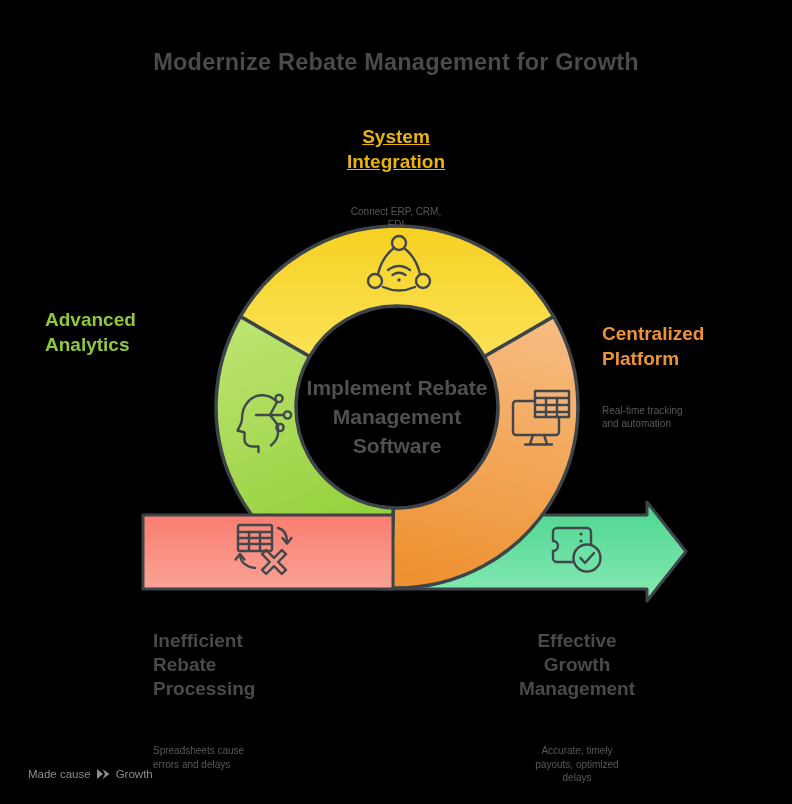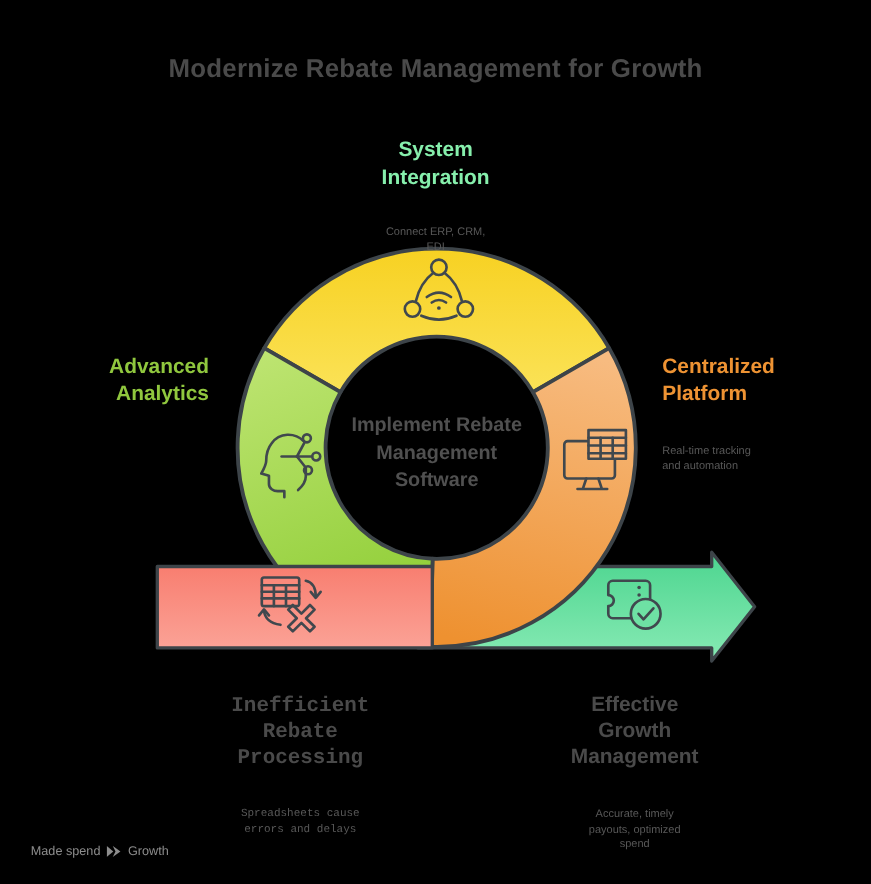--- a/index.html
+++ b/index.html
@@ -10,35 +10,35 @@
   .stage *{box-sizing:border-box;}
   svg.diagram{position:absolute;left:0;top:0;}
   .txt{position:absolute;white-space:pre-line;}
   .title{
     top:49px;left:0;width:792px;text-align:center;
     font-size:23.5px;font-weight:700;color:#4a4a4a;letter-spacing:.2px;
   }
   .heading{font-size:19px;line-height:1.32;font-weight:700;white-space:pre-line;}
   .desc{margin-top:13px;font-size:10px;line-height:1.33;font-weight:400;color:#585858;white-space:pre-line;}
   .sec-top{top:106px;left:0;width:792px;text-align:center;}
-  .sec-top .heading{color:#86efac;}
-  .sec-left{top:303px;left:0;width:190px;text-align:right;}
+  .sec-top .heading{color:#eab308;text-decoration:underline;}
+  .sec-left{top:289px;left:0;width:190px;text-align:left;padding-left:45px;}
   .sec-left .heading{color:#90c73e;}
   .sec-left .desc{margin-top:15px;}
   .sec-right{top:303px;left:602px;width:192px;text-align:left;}
   .sec-right .heading{color:#ee9333;}
   .sec-right .desc{margin-top:15px;}
   .center-label{
     top:374px;left:297px;width:200px;text-align:center;
-    font-size:18px;line-height:1.38;font-weight:700;color:#505050;
+    font-size:21px;line-height:1.38;font-weight:700;color:#505050;
   }
-  .sec-bl{top:611px;left:153px;width:240px;text-align:center;font-family:Liberation Mono, monospace;}
+  .sec-bl{top:611px;left:153px;width:240px;text-align:left;}
   .sec-br{top:611px;left:457px;width:240px;text-align:center;}
   .sec-bl .heading,.sec-br .heading{color:#4a4a4a;line-height:1.27;}
-  .sec-bl .desc,.sec-br .desc{margin-top:15px;}
+  .sec-bl .desc,.sec-br .desc{margin-top:25px;}
   .footer{
     position:absolute;left:28px;top:768px;display:flex;align-items:center;gap:6px;
     color:#8d8d8d;font-size:11.5px;
   }
   .footer .brand{color:#8d8d8d;}
 </style>
 </head>
 <body>
 
 <div class="stage">
@@ -162,25 +162,25 @@
     <div class="desc">Spreadsheets cause
 errors and delays</div>
   </div>
 
   <div class="txt sec-br">
     <div class="heading">Effective
 Growth
 Management</div>
     <div class="desc">Accurate, timely
 payouts, optimized
-spend</div>
+delays</div>
   </div>
 
   <div class="footer">
-    <span>Made spend</span>
+    <span>Made cause</span>
     <svg width="13" height="10" viewBox="0 0 13 10">
       <path d="M0 0 L6 5 L0 10 Z" fill="#8d8d8d"></path>
       <path d="M5.5 0 L12.5 5 L5.5 10 L8 5 Z" fill="#8d8d8d"></path>
     </svg>
     <span class="brand">Growth</span>
   </div>
 
 </div>
 
 </body></html>

